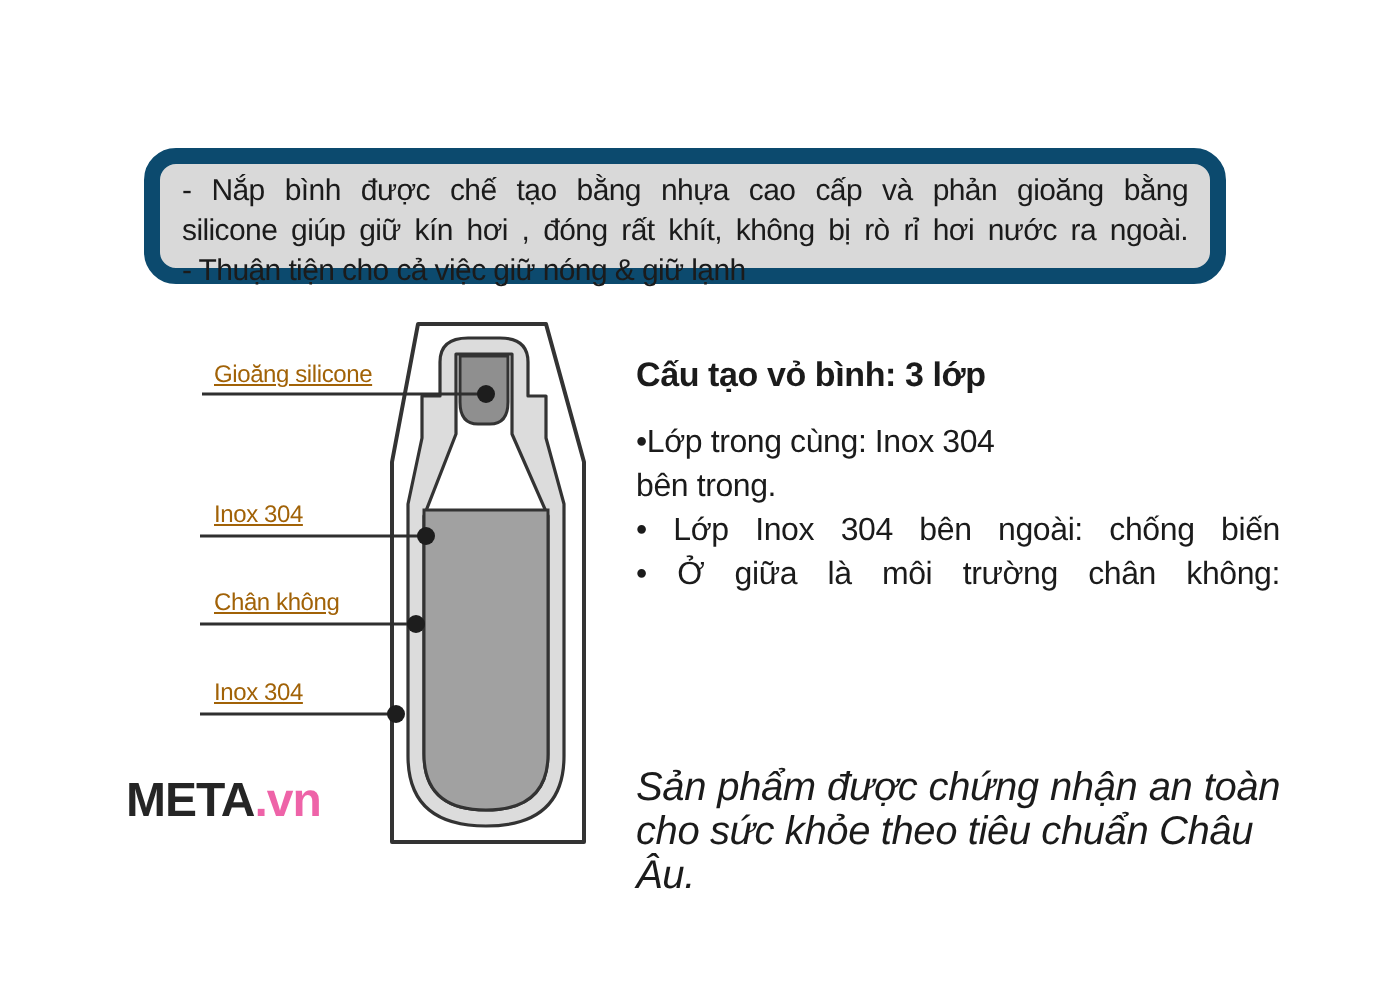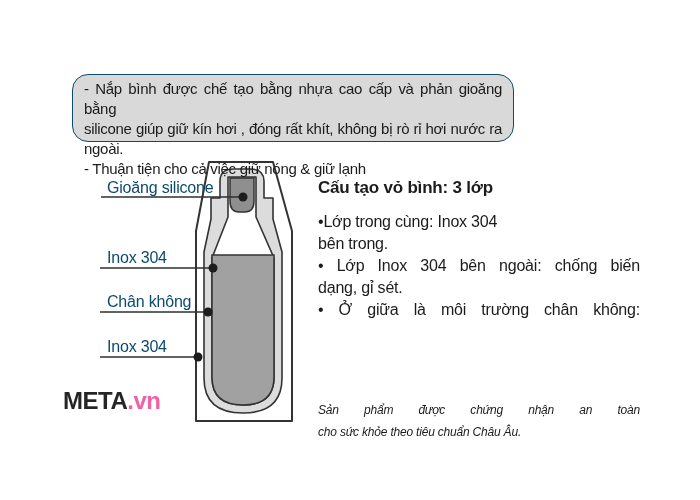--- a/index.html
+++ b/index.html
@@ -1,41 +1,41 @@
 <!DOCTYPE html>
 <html><head>
 <meta charset="utf-8">
 <style>
   html,body{margin:0;padding:0;background:#ffffff;}
   body{width:700px;height:500px;position:relative;overflow:hidden;
        font-family:"Liberation Sans",sans-serif;color:#1b1b1b;}
   .abs{position:absolute;}
 
   
-  .info-box{left:72px;top:74px;width:442px;height:68px;box-sizing:border-box;
-    background:#d9d9d9;border:1px solid #0c4a6e;border-radius:16px;
+  .info-box{left:72px;top:74px;width:541px;height:68px;box-sizing:border-box;
+    background:#d9d9d9;border:8px solid #0c4a6e;border-radius:16px;
     padding:4px 11px 0 11px;font-size:15px;line-height:20px;letter-spacing:-0.3px;}
   .jline{text-align:justify;text-align-last:justify;}
   .lline{text-align:left;}
 
   
-  .dlabel{font-size:16px;line-height:13px;color:#0c4a6e;letter-spacing:-0.2px;}
+  .dlabel{font-size:12px;line-height:13px;color:#a16207;letter-spacing:-0.2px;text-decoration:underline;}
   .lbl1{left:107px;top:181px;}
   .lbl2{left:107px;top:251px;}
   .lbl3{left:107px;top:295px;}
   .lbl4{left:107px;top:340px;}
 
   
   .heading{left:318px;top:178px;width:322px;font-size:17px;font-weight:bold;
     letter-spacing:-0.2px;}
   .bodyblock{left:318px;top:211px;width:322px;font-size:16px;letter-spacing:-0.2px;}
   .bodyblock div{height:22px;line-height:22px;}
 
-  .certblock{left:318px;top:383px;width:322px;font-size:12px;font-style:italic;
-    letter-spacing:-0.2px;margin-top:16px;}
+  .certblock{left:318px;top:383px;width:322px;font-size:20px;font-style:italic;
+    letter-spacing:-0.2px;}
   .certblock div{height:22px;line-height:22px;}
 
   
   .watermark{left:63px;top:387px;font-size:24px;font-weight:bold;
     letter-spacing:-0.5px;opacity:0.85;}
   .wm-brand{color:#000000;}
   .wm-domain{color:#ec4899;}
 
   svg{position:absolute;left:0;top:0;}
 </style>
@@ -77,21 +77,20 @@
 <div class="abs dlabel lbl2">Inox 304</div>
 <div class="abs dlabel lbl3">Chân không</div>
 <div class="abs dlabel lbl4">Inox 304</div>
 
 <div class="abs heading">Cấu tạo vỏ bình: 3 lớp</div>
 
 <div class="abs bodyblock">
   <div class="lline">•Lớp trong cùng: Inox 304</div>
   <div class="lline">bên trong.</div>
   <div class="jline">• Lớp Inox 304 bên ngoài: chống biến</div>
-  <div class="lline">dạng, gỉ sét.</div>
   <div class="jline">• Ở giữa là môi trường chân không:</div>
 </div>
 
 <div class="abs certblock">
   <div class="jline">Sản phẩm được chứng nhận an toàn</div>
   <div class="lline">cho sức khỏe theo tiêu chuẩn Châu Âu.</div>
 </div>
 
 <div class="abs watermark">
   <span class="wm-brand">META</span><span class="wm-domain">.vn</span>

